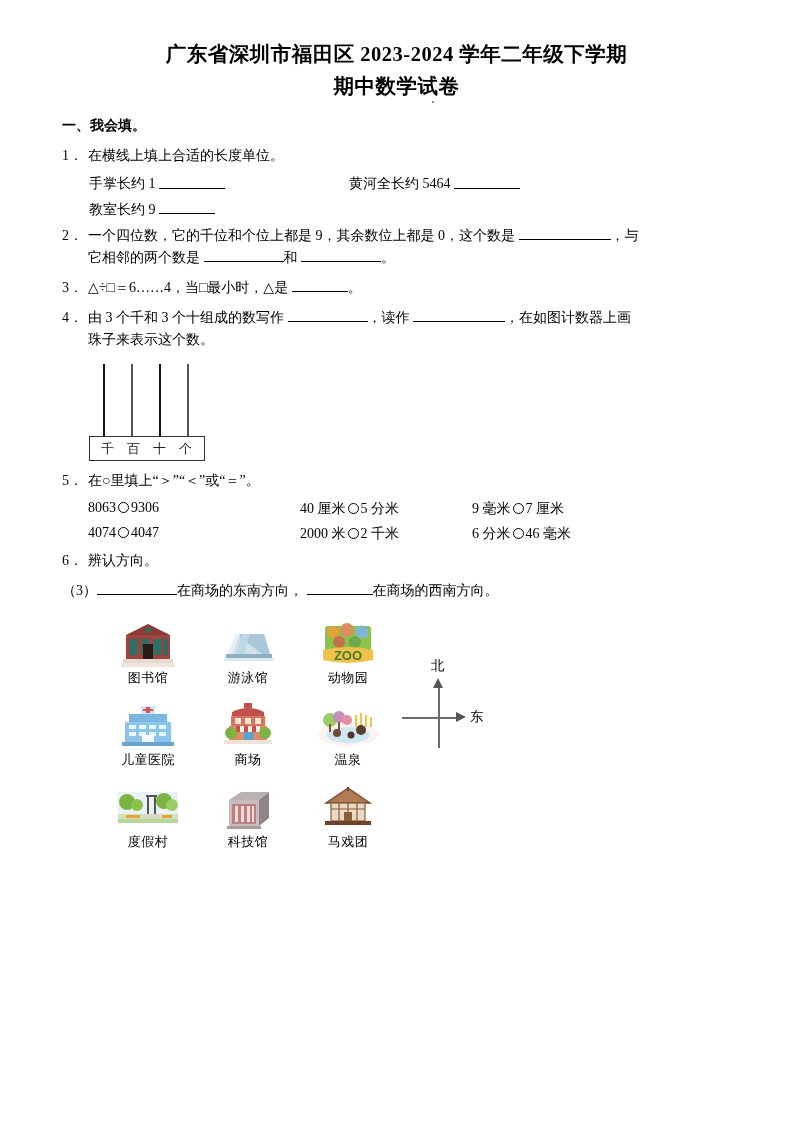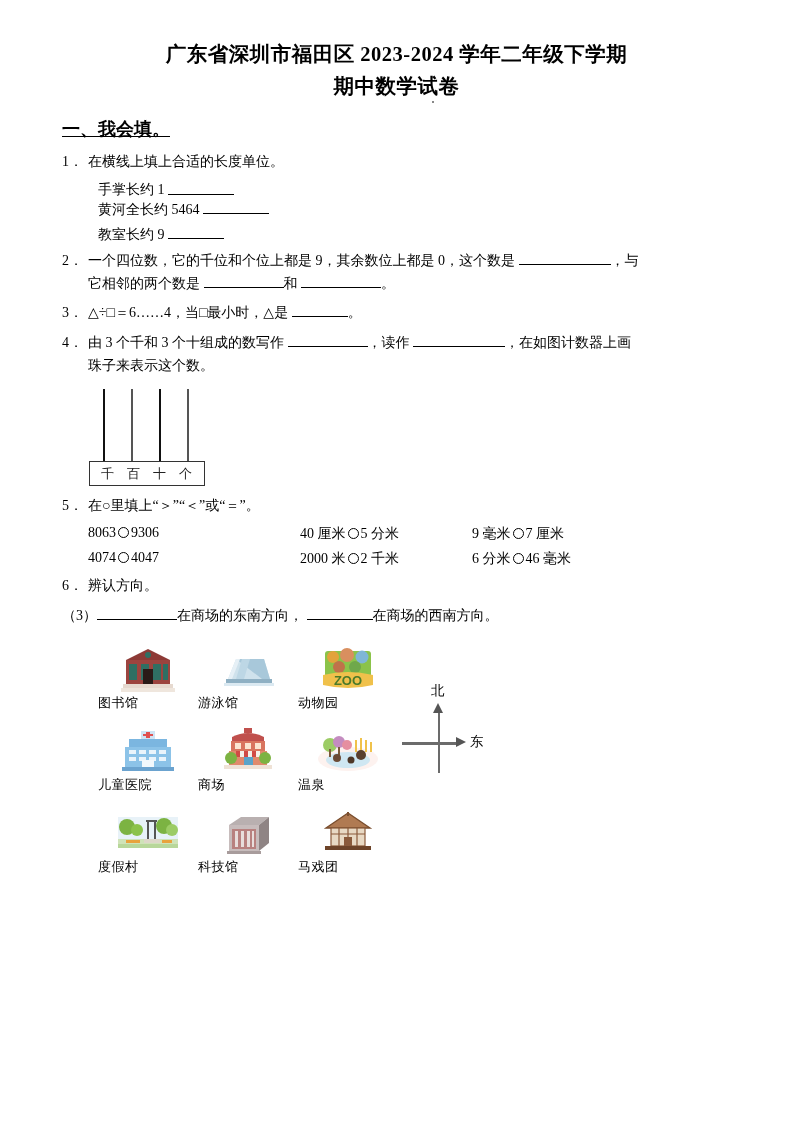--- a/index.html
+++ b/index.html
@@ -17,41 +17,41 @@
   .title-block { text-align:center; margin-top:39px; }
   .title-line {
     font-size:20.5px; font-weight:bold; letter-spacing:0.5px;
     line-height:1.55;
   }
 
   
   .content { margin:14px 52px 0 62px; }
 
   .section-head {
-    font-weight:bold; font-size:18px; margin:8px 0 10px 0;text-decoration:underline;
+    font-weight:bold; font-size:14px; margin:8px 0 10px 0;
   }
 
   .q { font-size:14px; line-height:1.62; margin:0 0 7px 0; }
   .q-row { display:flex; align-items:flex-start; }
   .q-num { width:26px; flex:none; }
   .q-body { flex:1; }
   .indent { margin-left:26px; }
 
   .sub-line { font-size:14px; line-height:1.62; margin:0 0 8px 0; }
 
   
   .blank { display:inline-block; border-bottom:1px solid #000; vertical-align:baseline;
            height:0.95em; }
   .b-sm { width:56px; }
   .b-md { width:66px; }
   .b-lg { width:80px; }
   .b-xl { width:92px; }
 
   
-  .cols2 { display:flex; margin-left:36px; margin-bottom:6px; font-size:14px;flex-direction:column; }
+  .cols2 { display:flex; margin-left:27px; margin-bottom:6px; font-size:14px; }
   .cols2 > div:first-child { width:260px; flex:none; }
 
   .cols3 { display:flex; margin-left:26px; margin-bottom:7px; font-size:14px; }
   .cols3 > div { }
   .c3a { width:212px; flex:none; }
   .c3b { width:172px; flex:none; }
 
   .circ { display:inline-block; width:9px; height:9px; border:1.1px solid #000;
           border-radius:50%; vertical-align:middle; margin:0 2px; position:relative; top:-1px; }
 
@@ -69,21 +69,21 @@
   .abacus-base span { color:#222; }
 
   
   .fig-area { position:relative; margin:10px 0 0 0; height:248px; }
   .icon-grid {
     position:absolute; left:36px; top:0;
     display:grid; grid-template-columns:repeat(3, 100px);
     grid-template-rows:repeat(3, 82px);
     column-gap:0; row-gap:0;
   }
-  .icon-cell { }
+  .icon-cell { text-align:center; }
   .icon-art { height:56px; display:flex; align-items:flex-end; justify-content:center; }
   .icon-label { font-size:13px; margin-top:1px; letter-spacing:0.5px; }
 
   .compass { position:absolute; left:338px; top:58px; width:110px; height:90px; }
   .compass .v { position:absolute; left:38px; top:16px; width:2.2px; height:62px; background:#6b6b6b; }
   .compass .h { position:absolute; left:2px; top:47px; width:56px; height:2.2px; background:#6b6b6b; }
   .compass .arrow-up {
     position:absolute; left:33px; top:8px; width:0; height:0;
     border-left:5.5px solid transparent; border-right:5.5px solid transparent;
     border-bottom:10px solid #555;

